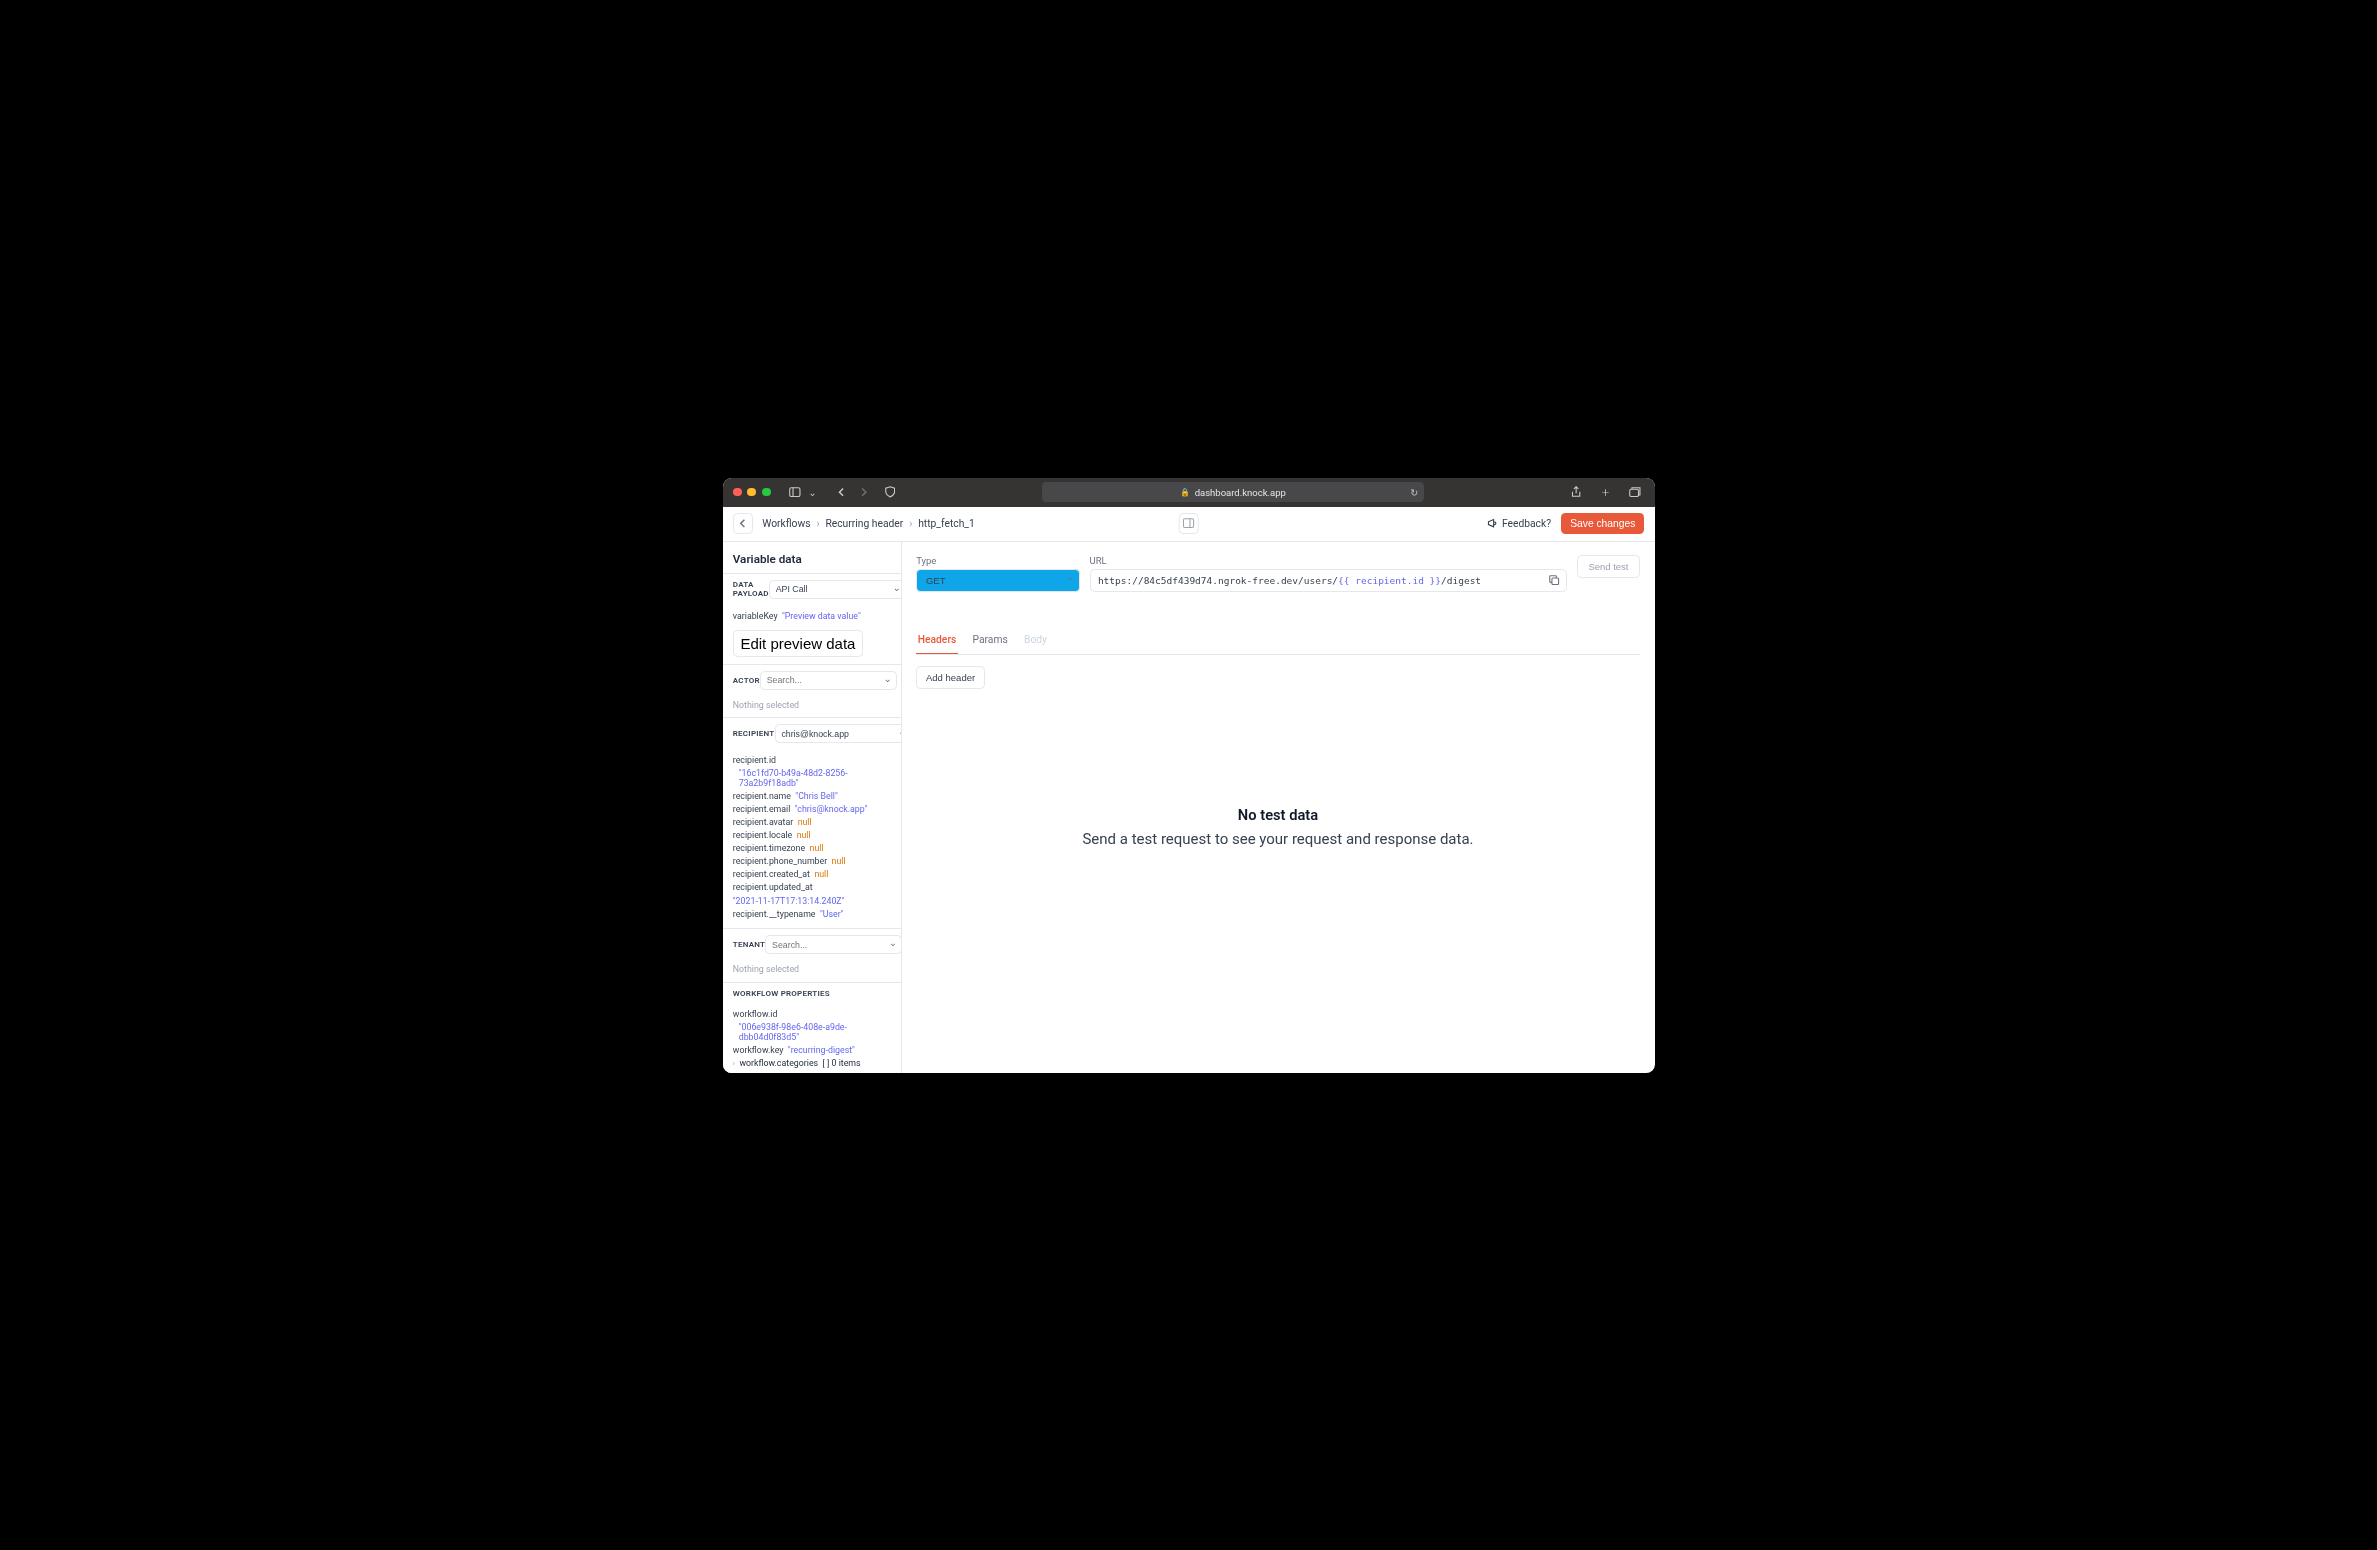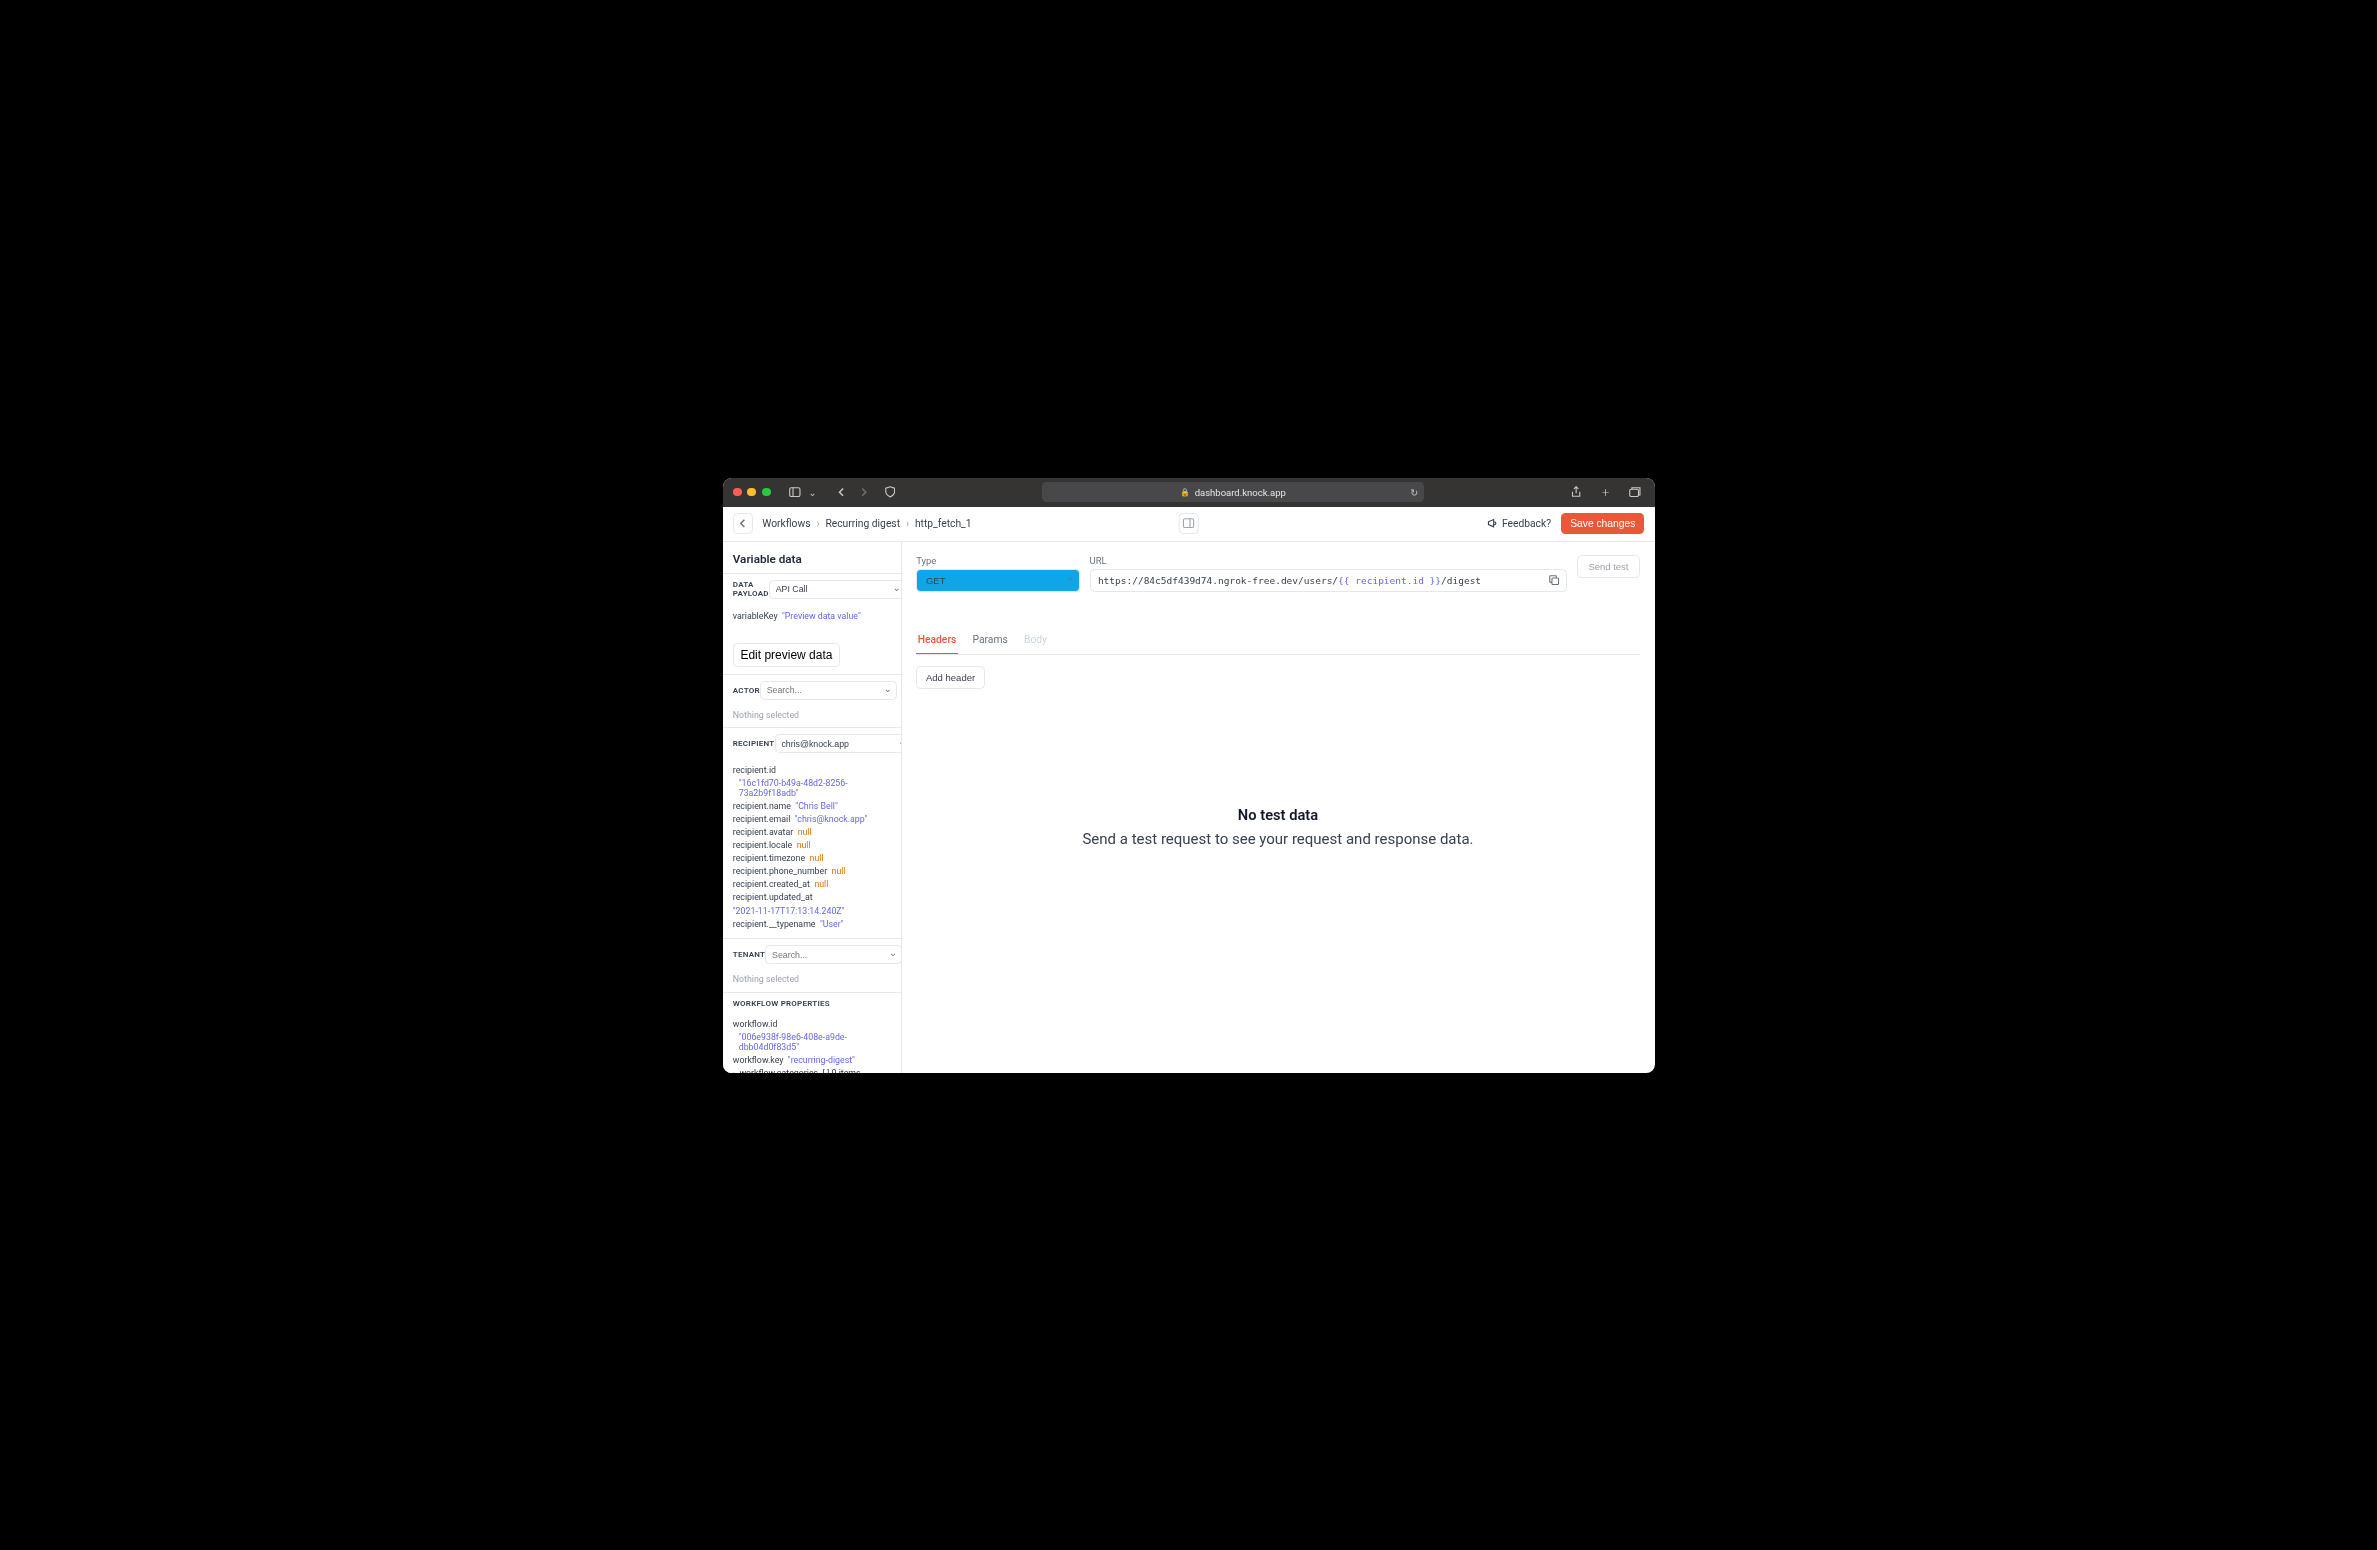--- a/index.html
+++ b/index.html
@@ -132,23 +132,23 @@
   .select-wrap { position:relative; flex-shrink:0; }
   .select-wrap::after {
     content:'⌄'; position:absolute; right:5.1px; top:2.2px; font-size:9.5px; color:#6b7280; pointer-events:none;
   }
   .side-block { padding:4.4px 10.3px 7.3px; font-size:8.8px; }
   .varline { padding:1.5px 0; font-size:8.8px; color:#374151; display:flex; flex-wrap:wrap; gap:4.4px; }
   .varline .key { color:#374151; }
   .varline .val-str { color:#6366f1; }
   .varline .val-null { color:#d97706; }
   .edit-btn {
-    margin-top:21px;
+    margin-top:8px;
     border:0.7px solid #e5e7eb; border-radius:4.4px;
-    padding:3.7px 6.6px; font-size:12px; background:#fff;text-align:right;
+    padding:3.7px 6.6px; font-size:15px; background:#fff;text-align:right;
   }
   .small-muted { padding:4.4px 10.3px 7.3px; font-size:8.8px; color:#9ca3af; }
   .side-row .side-select[data-placeholder="1"] { color:#9ca3af; }
   .tree-row { display:flex; align-items:center; gap:4.4px; font-size:8.8px; padding:1.5px 0;}
   .tree-row .chev { color:#9ca3af; font-size:7.3px;}
 
   
   .main { flex:1; overflow:auto; padding:13.2px 14.7px; }
   .req-row { display:flex; align-items:flex-start; gap:10px; }
   .field-lbl { font-size:9.5px; color:#6b7280; margin-bottom:2.9px; display:block; }
@@ -262,21 +262,21 @@
 
   <div class="app-header" style="position:relative;">
     <div class="back-sq">
       <svg width="5.9" height="8.8" viewBox="0 0 8 12" fill="none" stroke="currentColor" stroke-width="2">
           <path d="M6 1 L1 6 L6 11"></path>
         </svg>
     </div>
     <div class="breadcrumb">
       <span>Workflows</span>
       <span class="sep">›</span>
-      <span>Recurring digest</span>
+      <span>Recurring header</span>
       <span class="sep">›</span>
       <span>http_fetch_1</span>
     </div>
 
     <div class="center-toggle">
       <svg width="11.7" height="10.3" viewBox="0 0 16 14" fill="none" stroke="currentColor" stroke-width="1.5">
           <rect x="1" y="1" width="14" height="12" rx="2"></rect>
           <line x1="10" y1="1" x2="10" y2="13"></line>
         </svg>
     </div>

